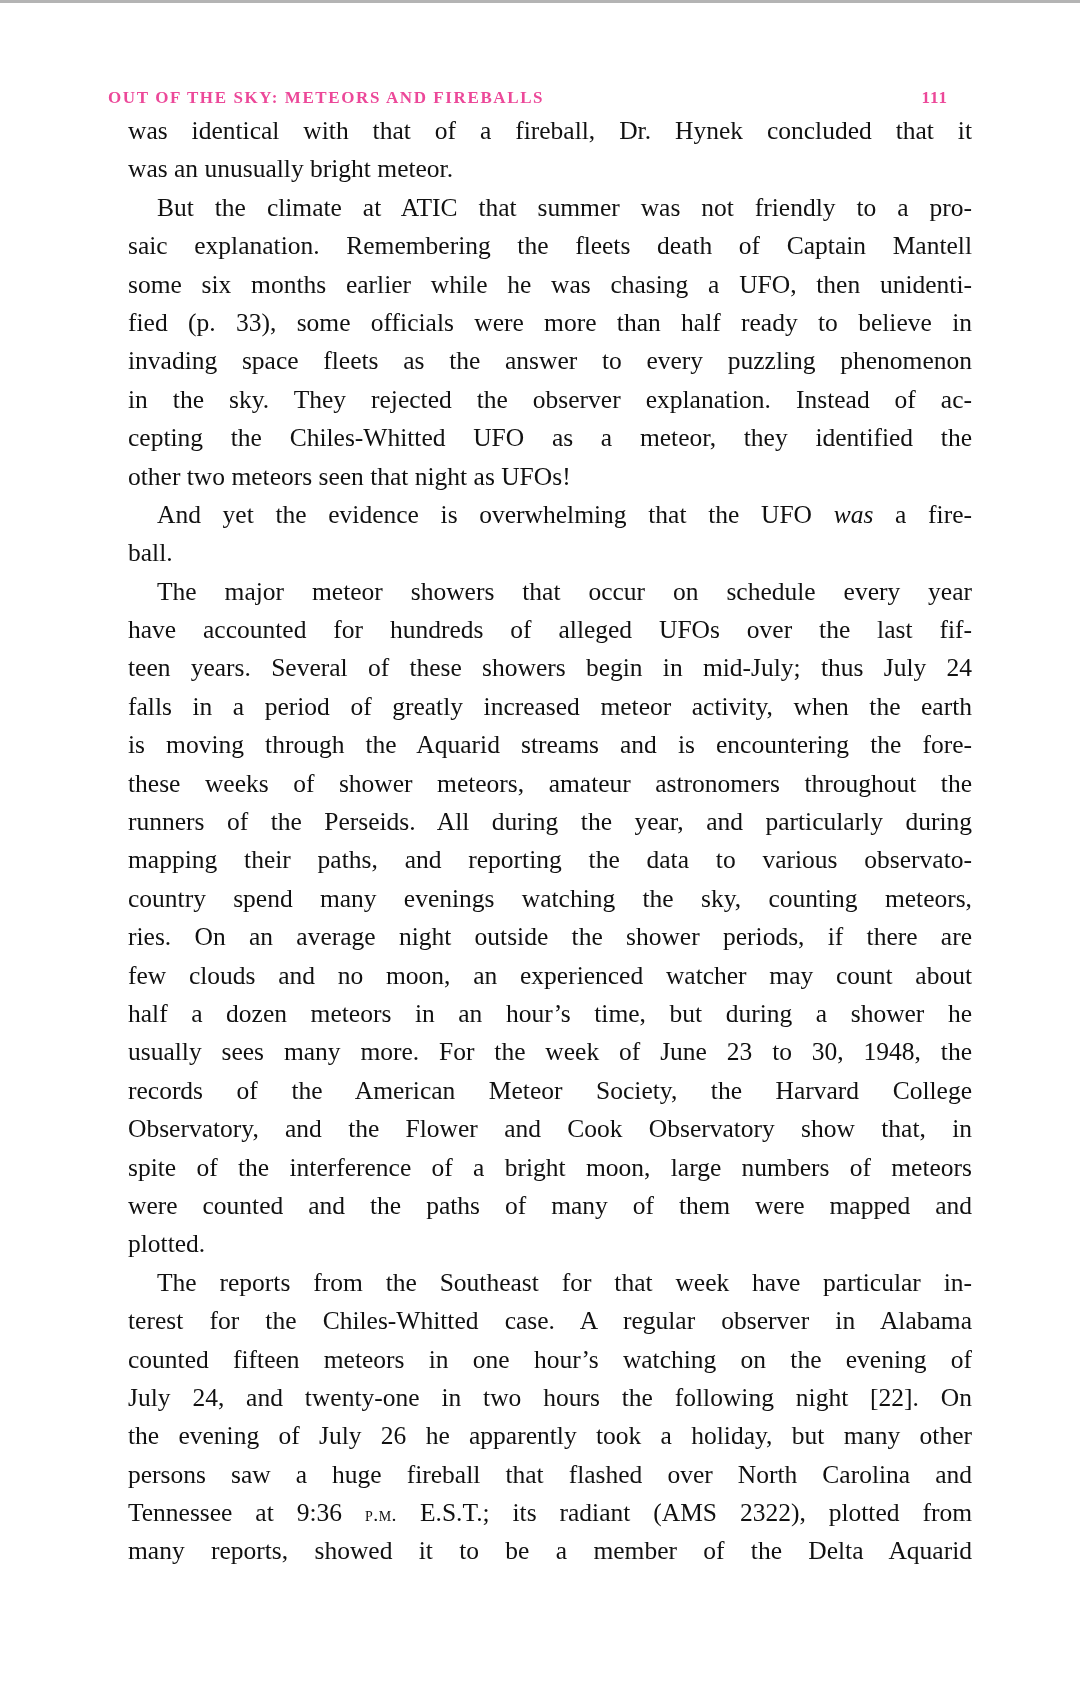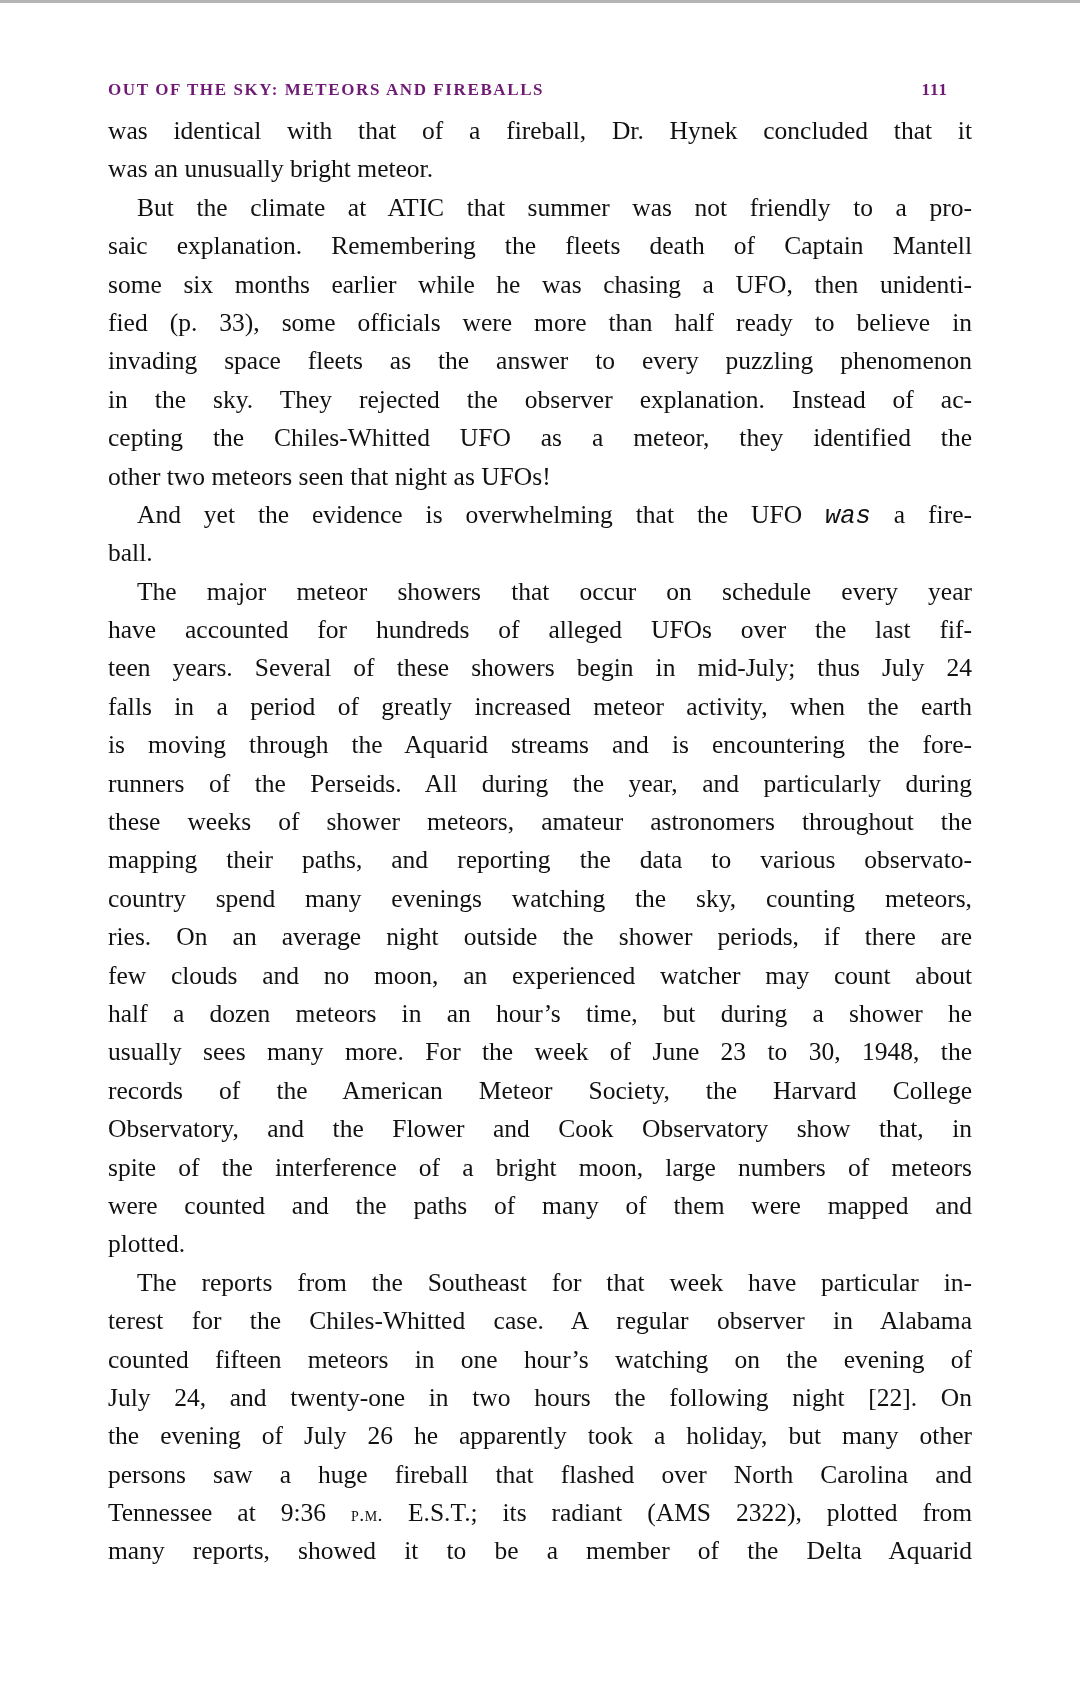--- a/index.html
+++ b/index.html
@@ -1,39 +1,40 @@
 <!DOCTYPE html>
 <html><head>
 <meta charset="utf-8">
 <style>
   html, body { margin: 0; padding: 0; background: #ffffff; }
   body { width: 1080px; height: 1706px; position: relative; overflow: hidden; }
   .top-rule { position: absolute; left: 0; top: 0; width: 1080px; height: 3px; background: #b4b4b4; }
   .page { position: absolute; left: 0; top: 0; width: 1080px; height: 1706px; }
   .running-head {
-    position: absolute; left: 108px; top: 80px; width: 840px; height: 28px;
+    position: absolute; left: 108px; top: 88px; width: 840px; height: 28px;
     font-family: "Liberation Serif", "DejaVu Serif", serif; font-weight: bold;
-    font-size: 17px; letter-spacing: 1.6px; color: #701a75;
+    font-size: 17px; letter-spacing: 1.6px; color: #ec4899;
   }
   .running-head .title { position: absolute; left: 0; top: 0; white-space: nowrap; }
   .running-head .folio { position: absolute; right: 0; top: 0; letter-spacing: 1px; }
   .body-text {
     position: absolute; left: 108px; top: 112px; width: 864px;
     font-family: "Liberation Serif", "DejaVu Serif", serif;
     font-size: 25.5px; color: #111;
   }
   .line {
     display: block; height: 38.4px; line-height: 38.4px;
     white-space: nowrap; text-align: justify; text-align-last: justify;
     overflow: visible;
+    margin-left: 20px;
   }
   .line.indent { padding-left: 29px; }
   .line.last { text-align-last: left; text-align: left; }
   .sc { font-variant: small-caps; font-size: 0.78em; letter-spacing: 0.5px; }
-  em { font-style: italic; font-family: Liberation Mono, monospace; }
+  em { font-style: italic; }
 </style>
 </head>
 <body>
 
 <div class="top-rule"></div>
 
 <div class="page">
   <div class="running-head">
     <span class="title">OUT OF THE SKY: METEORS AND FIREBALLS</span>
     <span class="folio">111</span>
@@ -54,22 +55,22 @@
     <span class="line last">other two meteors seen that night as UFOs!</span>
 
     <span class="line indent"><span>And yet the evidence is overwhelming that the UFO </span><em>was</em><span> a fire-</span></span>
     <span class="line last">ball.</span>
 
     <span class="line indent">The major meteor showers that occur on schedule every year</span>
     <span class="line">have accounted for hundreds of alleged UFOs over the last fif-</span>
     <span class="line">teen years. Several of these showers begin in mid-July; thus July 24</span>
     <span class="line">falls in a period of greatly increased meteor activity, when the earth</span>
     <span class="line">is moving through the Aquarid streams and is encountering the fore-</span>
+    <span class="line">these weeks of shower meteors, amateur astronomers throughout the</span>
     <span class="line">runners of the Perseids. All during the year, and particularly during</span>
-    <span class="line">these weeks of shower meteors, amateur astronomers throughout the</span>
     <span class="line">mapping their paths, and reporting the data to various observato-</span>
     <span class="line">country spend many evenings watching the sky, counting meteors,</span>
     <span class="line">ries. On an average night outside the shower periods, if there are</span>
     <span class="line">few clouds and no moon, an experienced watcher may count about</span>
     <span class="line">half a dozen meteors in an hour’s time, but during a shower he</span>
     <span class="line">usually sees many more. For the week of June 23 to 30, 1948, the</span>
     <span class="line">records of the American Meteor Society, the Harvard College</span>
     <span class="line">Observatory, and the Flower and Cook Observatory show that, in</span>
     <span class="line">spite of the interference of a bright moon, large numbers of meteors</span>
     <span class="line">were counted and the paths of many of them were mapped and</span>

